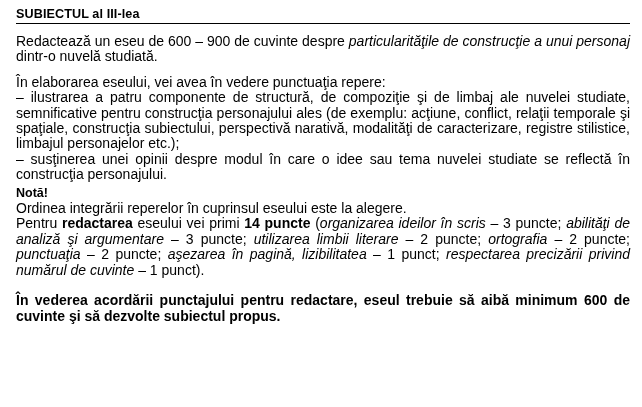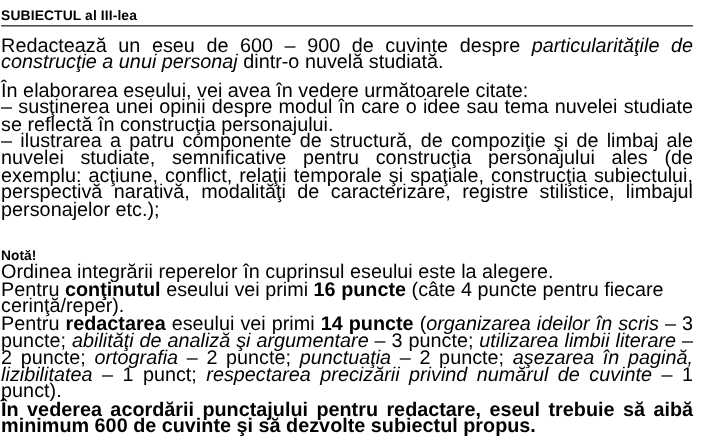--- a/index.html
+++ b/index.html
@@ -13,49 +13,49 @@
     overflow: hidden;
     font-family: "Liberation Sans", sans-serif;
     color: #000000;
     -webkit-font-smoothing: none;
   }
   .page {
     position: relative;
     width: 642px;
     height: 407px;
     box-sizing: border-box;
-    padding: 7px 12px 0 1px;
+    padding: 7px 12px 0 16px;
   }
 
   
   .header {
     display: flex;
     justify-content: space-between;
     align-items: baseline;
     font-weight: bold;
     font-size: 12.6px;
     line-height: 15px;
     border-bottom: 1.6px solid #000;
     padding-bottom: 1px;
     margin-bottom: 0;
   }
   .header .title { letter-spacing: 0.1px; }
   .header .points { letter-spacing: 0.1px; }
 
   
   p {
     margin: 0;
-    font-size: 18px;
+    font-size: 14px;
     line-height: 15.4px;
     text-align: justify;
     text-justify: inter-word;
   }
   .gap-top { margin-top: 10px; }
-  .gap-top-lg { margin-top: 1px; }
-  .gap-top-xl { margin-top: 27px; }
+  .gap-top-lg { margin-top: 15px; }
+  .gap-top-xl { margin-top: 3px; }
 
   .it { font-style: italic; }
   .bd { font-weight: bold; }
   .bold-block { font-weight: bold; }
 
   .nota { font-weight: bold; font-size: 12.5px; line-height: 15.4px; }
 
   
   .nojust { text-align: left; }
 </style>
@@ -63,31 +63,30 @@
 <body>
 
 <div class="page">
 
   <div class="header">
     <span class="title">SUBIECTUL al III-lea</span>
   </div>
 
   <p class="gap-top"><span>Redactează un eseu de 600 – 900 de cuvinte despre </span><span class="it">particularităţile de construcţie a unui personaj</span><span> dintr-o nuvelă studiată.</span></p>
 
-  <p class="gap-top nojust">În elaborarea eseului, vei avea în vedere următoarele citate:</p>
+  <p class="gap-top nojust">În elaborarea eseului, vei avea în vedere punctuaţia repere:</p>
 
 
 
+  <p>– ilustrarea a patru componente de structură, de compoziţie şi de limbaj ale nuvelei studiate, semnificative pentru construcţia personajului ales (de exemplu: acţiune, conflict, relaţii temporale şi spaţiale, construcţia subiectului, perspectivă narativă, modalităţi de caracterizare, registre stilistice, limbajul personajelor etc.);</p>
+
   <p>– susţinerea unei opinii despre modul în care o idee sau tema nuvelei studiate se reflectă în construcţia personajului.</p>
-
-  <p>– ilustrarea a patru componente de structură, de compoziţie şi de limbaj ale nuvelei studiate, semnificative pentru construcţia personajului ales (de exemplu: acţiune, conflict, relaţii temporale şi spaţiale, construcţia subiectului, perspectivă narativă, modalităţi de caracterizare, registre stilistice, limbajul personajelor etc.);</p>
 
   <p class="nota gap-top-xl nojust">Notă!</p>
 
   <p class="nojust">Ordinea integrării reperelor în cuprinsul eseului este la alegere.</p>
 
-  <p class="nojust"><span>Pentru </span><span class="bd">conţinutul</span><span> eseului vei primi </span><span class="bd">16 puncte</span><span> (câte 4 puncte pentru fiecare cerinţă/reper).</span></p>
 
   <p><span>Pentru </span><span class="bd">redactarea</span><span> eseului vei primi </span><span class="bd">14 puncte</span><span> (</span><span class="it">organizarea ideilor în scris</span><span> – 3 puncte; </span><span class="it">abilităţi de analiză şi argumentare</span><span> – 3 puncte; </span><span class="it">utilizarea limbii literare</span><span> – 2 puncte; </span><span class="it">ortografia</span><span> – 2 puncte; </span><span class="it">punctuaţia</span><span> – 2 puncte; </span><span class="it">aşezarea în pagină, lizibilitatea</span><span> – 1 punct; </span><span class="it">respectarea precizării privind numărul de cuvinte</span><span> – 1 punct).</span></p>
 
   <p class="bold-block gap-top-lg">În vederea acordării punctajului pentru redactare, eseul trebuie să aibă minimum 600 de cuvinte şi să dezvolte subiectul propus.</p>
 
 </div>
 
 </body></html>

